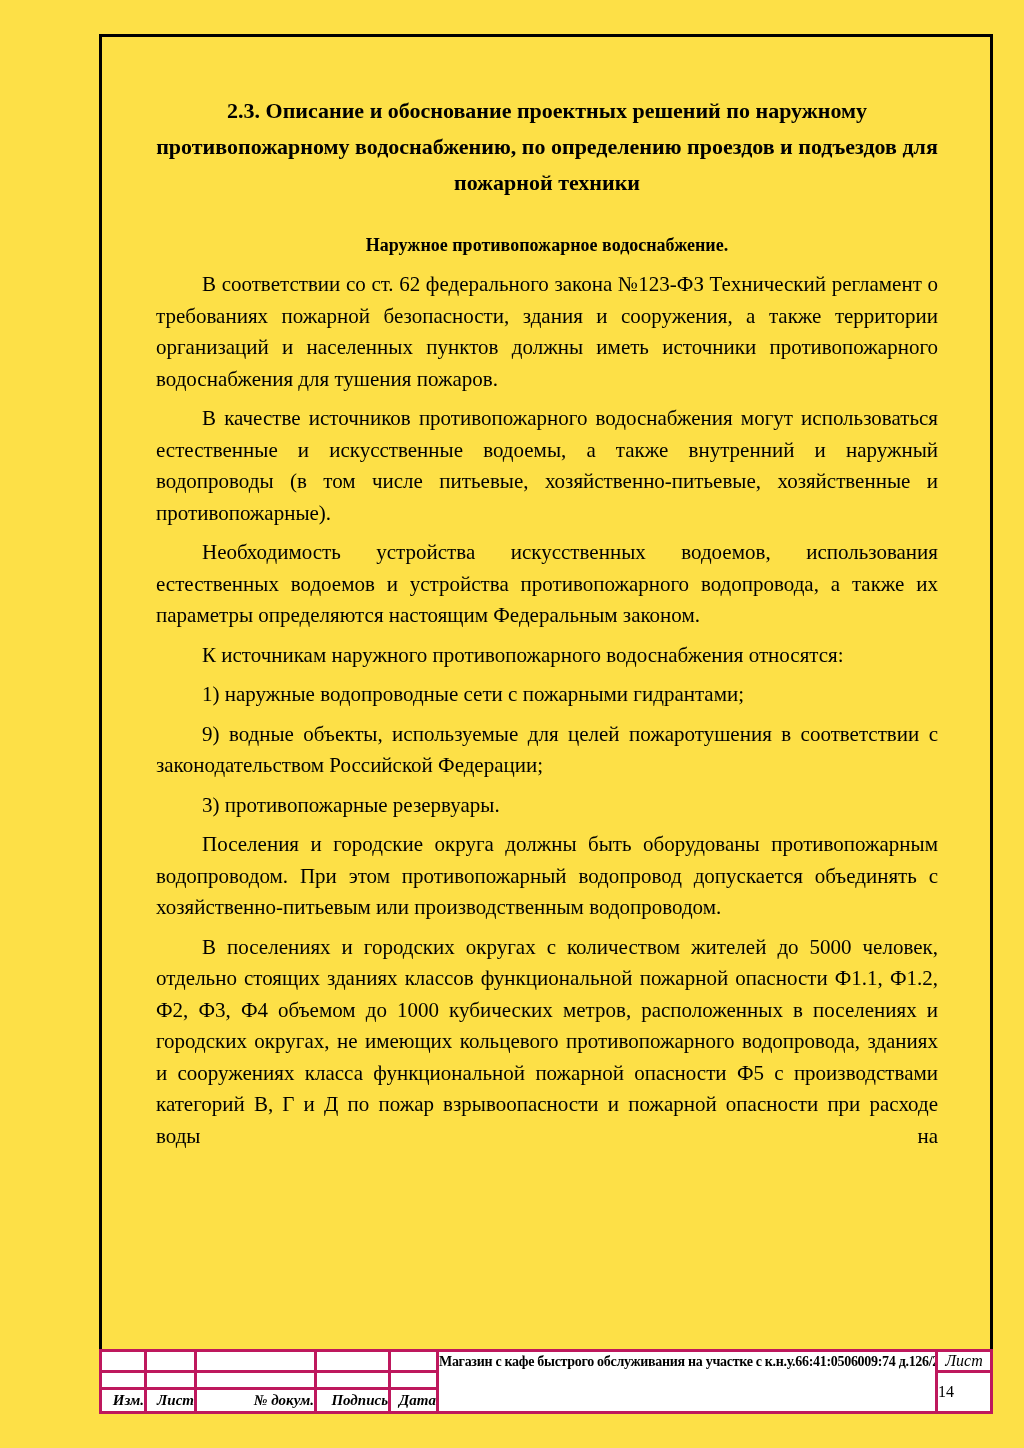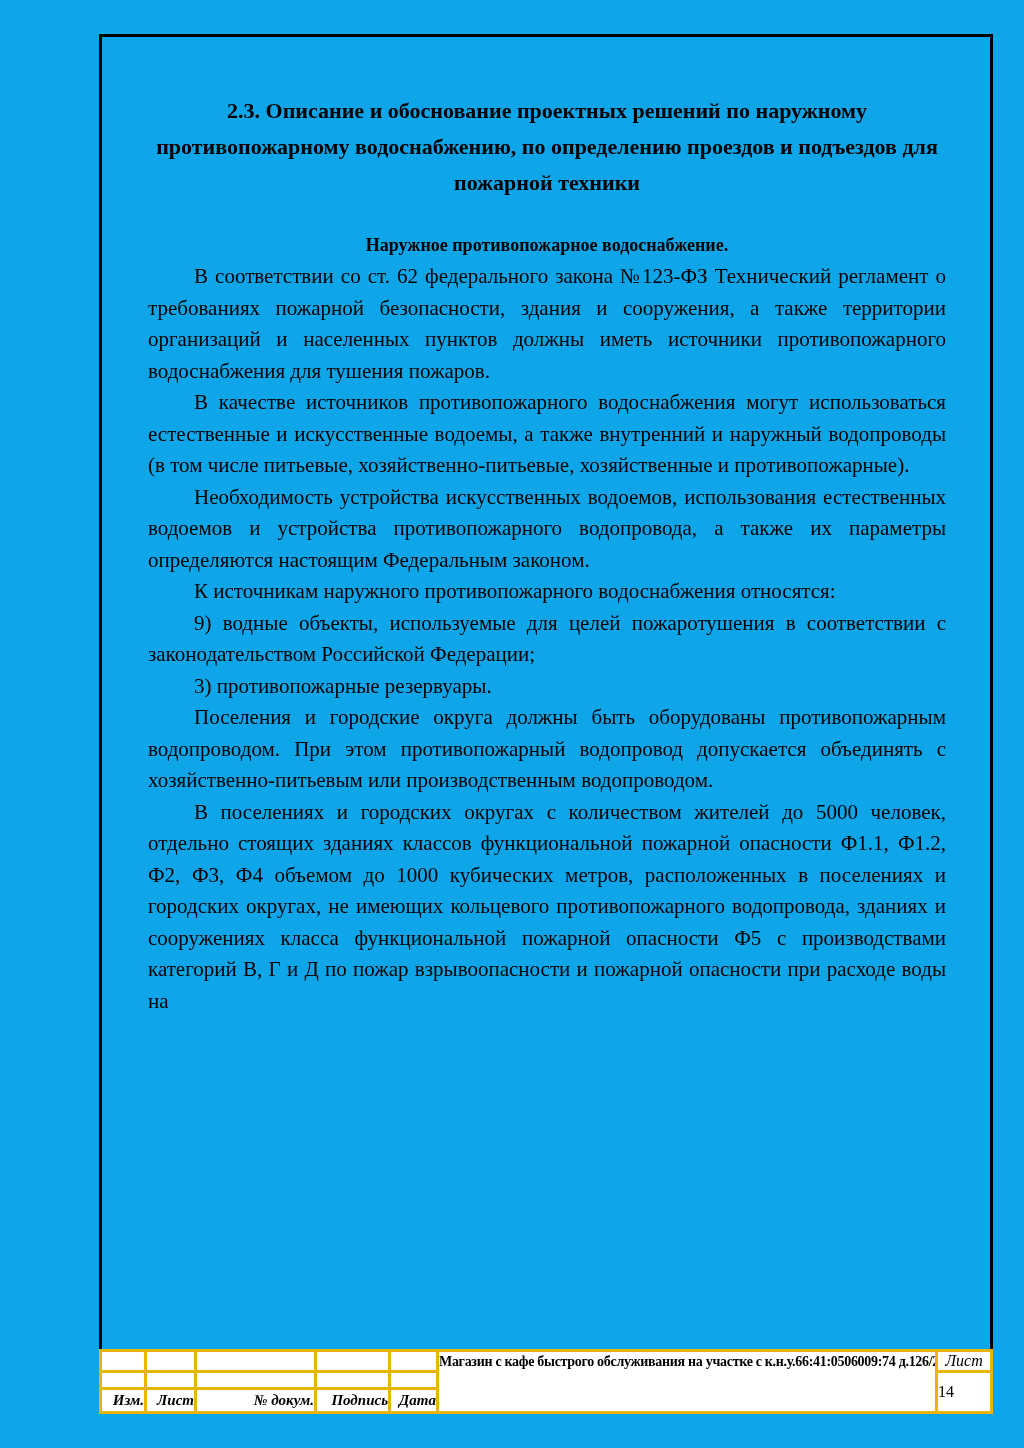--- a/index.html
+++ b/index.html
@@ -1,20 +1,20 @@
 <!DOCTYPE html>
 <html><head>
 <meta charset="utf-8">
 <style>
   html, body { margin: 0; padding: 0; background: #ffffff; }
   .page {
     position: relative;
     width: 1024px;
     height: 1448px;
-    background: #0ea5e9;
+    background: #fde047;
     color: #000000;
     font-family: "Liberation Serif", "DejaVu Serif", serif;
     overflow: hidden;
   }
   .frame {
     position: absolute;
     left: 99px;
     top: 34px;
     width: 894px;
     height: 1380px;
@@ -39,36 +39,36 @@
     line-height: 32px;
     text-align: center;
     margin: 28px 0 0 0;
   }
   .bodytext { margin: 0; }
   .bodytext p {
     font-size: 21px;
     line-height: 31.5px;
     text-align: justify;
     text-indent: 46px;
-    margin: 0;
+    margin: 8px;
   }
   .bodytext p.justify-last { text-align-last: justify; }
 
   
   .titleblock {
     position: absolute;
     left: -3px;
     bottom: -3px;
     width: 894px;
     border-collapse: collapse;
     table-layout: fixed;
     background: #fff;
   }
   .titleblock td {
-    border: 3px solid #eab308;
+    border: 3px solid #be185d;
     padding: 0;
     overflow: hidden;
     white-space: nowrap;
   }
   .titleblock .lbl {
     font-style: italic;
     font-weight: bold;
     font-size: 15px;
     text-align: right;
     vertical-align: middle;
@@ -101,20 +101,21 @@
   <div class="frame">
 
     <div class="content">
       <h1 class="heading">2.3. Описание и обоснование проектных решений по наружному противопожарному водоснабжению, по определению проездов и подъездов для пожарной техники</h1>
       <div class="subtitle">Наружное противопожарное водоснабжение.</div>
       <div class="bodytext">
         <p>В соответствии со ст. 62 федерального закона №123-ФЗ Технический регламент о требованиях пожарной безопасности, здания и сооружения, а также территории организаций и населенных пунктов должны иметь источники противопожарного водоснабжения для тушения пожаров.</p>
         <p>В качестве источников противопожарного водоснабжения могут использоваться естественные и искусственные водоемы, а также внутренний и наружный водопроводы (в том числе питьевые, хозяйственно-питьевые, хозяйственные и противопожарные).</p>
         <p>Необходимость устройства искусственных водоемов, использования естественных водоемов и устройства противопожарного водопровода, а также их параметры определяются настоящим Федеральным законом.</p>
         <p>К источникам наружного противопожарного водоснабжения относятся:</p>
+        <p>1) наружные водопроводные сети с пожарными гидрантами;</p>
         <p>9) водные объекты, используемые для целей пожаротушения в соответствии с законодательством Российской Федерации;</p>
         <p>3) противопожарные резервуары.</p>
         <p>Поселения и городские округа должны быть оборудованы противопожарным водопроводом. При этом противопожарный водопровод допускается объединять с хозяйственно-питьевым или производственным водопроводом.</p>
         <p class="justify-last">В поселениях и городских округах с количеством жителей до 5000 человек, отдельно стоящих зданиях классов функциональной пожарной опасности Ф1.1, Ф1.2, Ф2, Ф3, Ф4 объемом до 1000 кубических метров, расположенных в поселениях и городских округах, не имеющих кольцевого противопожарного водопровода, зданиях и сооружениях класса функциональной пожарной опасности Ф5 с производствами категорий В, Г и Д по пожар взрывоопасности и пожарной опасности при расходе воды на</p>
       </div>
     </div>
 
     <table class="titleblock">
       <colgroup>
         <col style="width:45px">

